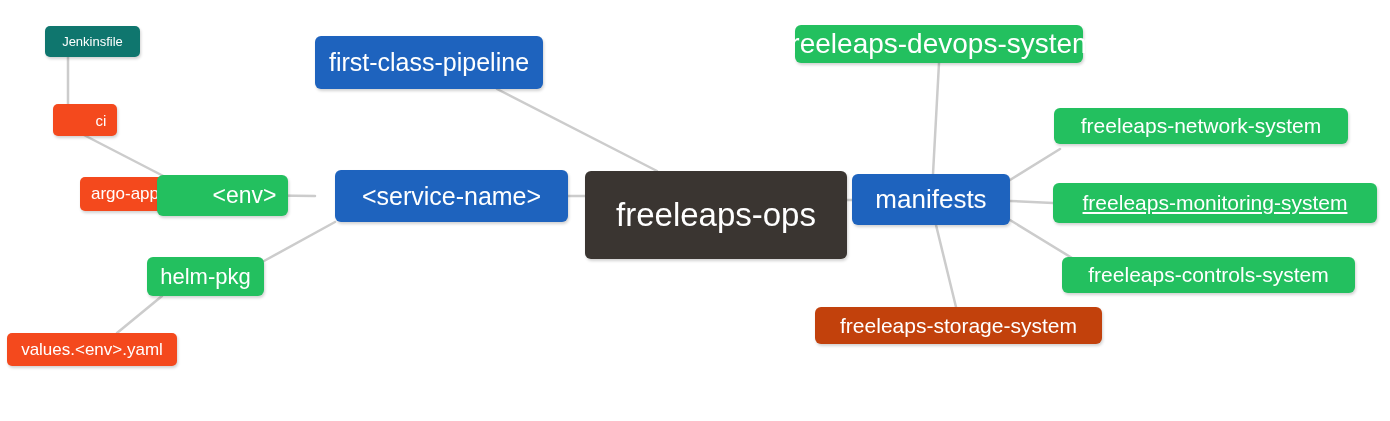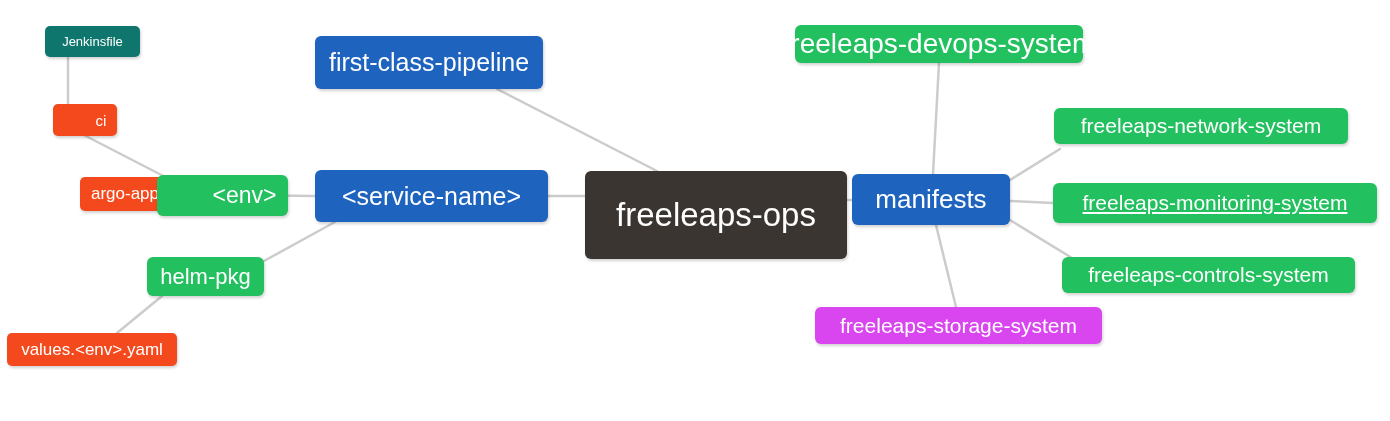--- a/index.html
+++ b/index.html
@@ -63,20 +63,20 @@
   </g>
 </svg>
 
 <div class="node n-jenkinsfile" style="background: #0f766e; margin-left: 25px;">Jenkinsfile</div>
 <div class="node n-ci" style="background: rgb(244, 73, 29); padding-left: 32px;">ci</div>
 <div class="node n-argo-app" style="background: rgb(244, 73, 29);">argo-app</div>
 <div class="node n-env" style="background: rgb(35, 192, 95); padding-left: 44px;">&lt;env&gt;</div>
 <div class="node n-helm-pkg" style="background: rgb(35, 192, 95);">helm-pkg</div>
 <div class="node n-values" style="background: rgb(244, 73, 29);">values.&lt;env&gt;.yaml</div>
 <div class="node n-pipeline" style="background: rgb(30, 99, 190);">first-class-pipeline</div>
-<div class="node n-service" style="background: rgb(30, 99, 190);">&lt;service-name&gt;</div>
+<div class="node n-service" style="background: rgb(30, 99, 190); margin-left: 20px;">&lt;service-name&gt;</div>
 <div class="node n-root" style="background: rgb(58, 53, 49);">freeleaps-ops</div>
 <div class="node n-manifests" style="background: rgb(30, 99, 190); text-align: center;">manifests</div>
 <div class="node n-devops" style="background: rgb(35, 192, 95);">freeleaps-devops-system</div>
 <div class="node n-network" style="background: rgb(35, 192, 95);">freeleaps-network-system</div>
 <div class="node n-monitoring" style="background: rgb(35, 192, 95);">freeleaps-monitoring-system</div>
 <div class="node n-controls" style="background: rgb(35, 192, 95);">freeleaps-controls-system</div>
-<div class="node n-storage" style="background: #d946ef;">freeleaps-storage-system</div>
+<div class="node n-storage" style="background: #c2410c;">freeleaps-storage-system</div>
 
 </body></html>

